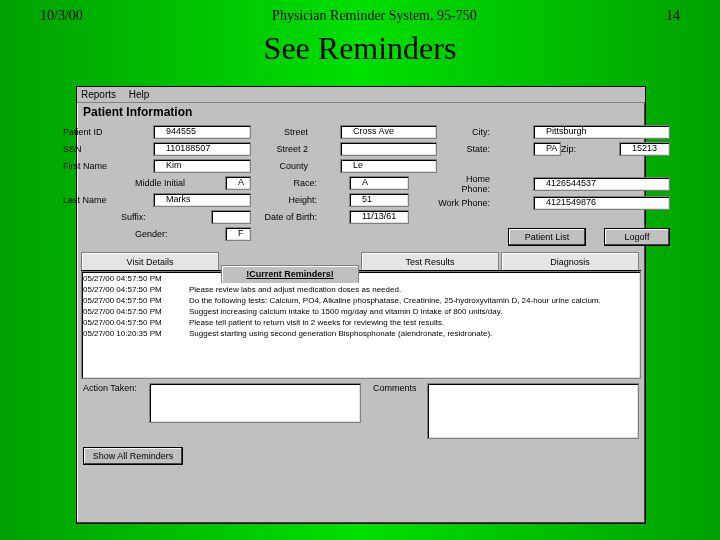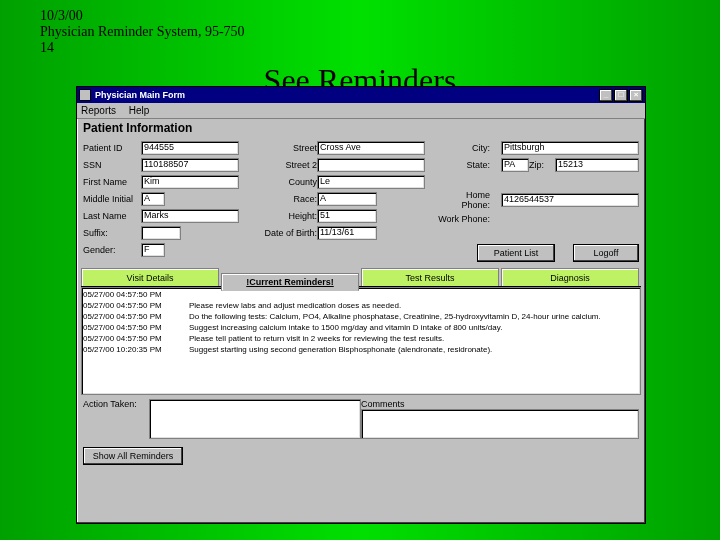--- a/index.html
+++ b/index.html
@@ -7,21 +7,21 @@
     margin: 0;
     width: 720px;
     height: 540px;
     background: linear-gradient(to right, #00a000 0%, #00e000 50%, #00a000 100%);
     font-family: "MS Sans Serif", Arial, sans-serif;
     font-size: 10px;
     color: #000;
     position: relative;
     overflow: hidden;
   }
-  .slide-header { display:flex; justify-content:space-between; padding: 8px 40px 0 40px; font-family: Georgia, 'Times New Roman', serif; font-size:14px;flex-direction:column; }
+  .slide-header { display:flex; justify-content:space-between; padding: 8px 40px 0 40px; font-family: Georgia, 'Times New Roman', serif; font-size:14px; }
   .slide-title { text-align:center; font-family: Georgia, 'Times New Roman', serif; font-size:32px; margin: 6px 0 8px 0; }
   .win {
     position:absolute;
     left: 76px; top: 86px;
     width: 570px; height: 438px;
     background: #c0c0c0;
     border: 1px solid #000;
     box-shadow: inset -1px -1px #404040, inset 1px 1px #fff;
     display:flex; flex-direction:column;
   }
@@ -32,47 +32,47 @@
   .titlebar .icon { width:12px; height:12px; background:#c0c0c0; margin-right:4px; border:1px solid #000;}
   .titlebar .spacer { flex:1; }
   .winbtn { width:14px; height:13px; background:#c0c0c0; border:1px solid #000; margin-left:1px; box-shadow: inset -1px -1px #404040, inset 1px 1px #fff; font-size:8px; line-height:10px; text-align:center; }
   .menubar { background:#c0c0c0; padding:2px 4px; font-size:10px; border-bottom:1px solid #808080;}
   .menubar span { margin-right:10px; }
   .section-title { font-size:12px; font-weight:bold; padding:2px 6px; }
   .form-area { padding:2px 6px 4px 6px; }
   .row { display:flex; align-items:center; min-height:17px; }
   .lbl { font-size:9px; }
   .fld {
-    background:#fff; height:14px; font-size:9px; padding:0 2px;
+    background:#fff; height:14px; font-size:9px; padding:0 12px;
     border:1px solid #808080; box-shadow: inset 1px 1px #000, inset -1px -1px #dfdfdf;
-    overflow:hidden; white-space:nowrap;
+    overflow:hidden; white-space:nowrap;margin-left:32px;
   }
   .col { display:flex; flex-direction:column; }
-  .c1 { width:168px; }
+  .c1 { width:168px;align-items:flex-end; }
   .c2 { width:186px;  }
   .c3 { flex:1; }
   .c1 .lbl { display:inline-block; width:58px; text-align:left;}
   .c1 .fld { display:inline-block; width:98px; }
   .c2 .lbl { display:inline-block; width:66px; text-align:right; }
   .c2 .fld { display:inline-block; width:108px; }
   .c3 .lbl { display:inline-block; text-align:right; padding-right:11px;}
   .btn {
     background:#c0c0c0; height:18px; font-size:9px;
     border:1px solid #000; box-shadow: inset -1px -1px #404040, inset 1px 1px #fff;
     display:inline-flex; align-items:center; justify-content:center; padding:0 6px;
   }
   .tabs { display:flex; margin:2px 4px 0 4px; border-bottom:1px solid #000;}
   .tab {
-    flex:1; height:18px; background:#bef264; font-size:9px;
+    flex:1; height:18px; background:#e5e5e5; font-size:9px;
     border:1px solid #808080; border-bottom:none;
     box-shadow: inset 1px 1px #fff;
     display:flex; align-items:center; justify-content:center;
     margin-right:2px;
   }
-  .tab.active { font-weight:bold; text-decoration:underline; background:#c0c0c0; border-bottom:1px solid #c0c0c0; position:relative; top:5px;}
+  .tab.active { font-weight:bold; text-decoration:underline; background:#c0c0c0; border-bottom:1px solid #c0c0c0; position:relative; top:13px;}
   .listbox {
     margin:0 4px; background:#fff; height:108px;
     border:1px solid #808080; box-shadow: inset 1px 1px #000, inset -1px -1px #dfdfdf;
     overflow:hidden; padding:1px;
   }
   .listrow { display:flex; font-size:8px; line-height:11px; white-space:nowrap;}
   .listrow .ts { width:106px; flex-shrink:0;}
   .listrow .msg { flex:1; overflow:hidden;}
   .bottom { padding:4px 6px; display:flex; }
   .textarea {
@@ -83,28 +83,20 @@
 <body>
 
 <div class="slide-header">
   <span>10/3/00</span>
   <span>Physician Reminder System, 95-750</span>
   <span>14</span>
 </div>
 <div class="slide-title">See Reminders</div>
 
 <div class="win">
-  <div class="titlebar">
-    <span class="icon"></span>
-    <span>Physician Main Form</span>
-    <span class="spacer"></span>
-    <span class="winbtn">_</span>
-    <span class="winbtn">□</span>
-    <span class="winbtn">×</span>
-  </div>
   <div class="menubar">
     <span>Reports</span>
     <span>Help</span>
   </div>
   <div class="section-title">Patient Information</div>
 
   <div class="form-area">
     <div style="display:flex;">
       <div class="col c1">
         <div class="row">
@@ -173,20 +165,21 @@
           <span class="lbl" style="width:26px">Zip:</span>
           <span class="fld" style="flex:1">15213</span>
         </div>
         <div class="row" style="height:17px"></div>
         <div class="row">
             <span class="lbl" style="width:64px">Home Phone:</span>
             <span class="fld" style="flex:1">4126544537</span>
           </div>
         <div class="row">
             <span class="lbl" style="width:64px">Work Phone:</span>
+            <span class="fld" style="flex:1">4121549876</span>
           </div>
         <div class="row" style="height:8px"></div>
         <div class="row" style="justify-content:flex-end; gap:18px;">
           <span class="btn" style="width:78px">Patient List</span>
           <span class="btn" style="width:66px">Logoff</span>
         </div>
       </div>
     </div>
   </div>
 
@@ -221,21 +214,21 @@
         <span class="ts">05/27/00 10:20:35 PM</span>
         <span class="msg">Suggest starting using second generation Bisphosphonate (alendronate, residronate).</span>
       </div>
     </div>
 
   <div class="bottom">
     <div style="width:50%; display:flex;">
       <span class="lbl" style="width:66px">Action Taken:</span>
       <div class="textarea" style="flex:1; height:40px"></div>
     </div>
-    <div style="width:50%; display:flex; padding-left:0;flex-direction:column;">
+    <div style="width:50%; display:flex; padding-left:12px;">
       <span class="lbl" style="width:54px">Comments</span>
       <div class="textarea" style="flex:1; height:56px"></div>
     </div>
   </div>
 
   <div style="padding:4px 6px;">
     <span class="btn" style="width:100px">Show All Reminders</span>
   </div>
 </div>
 

